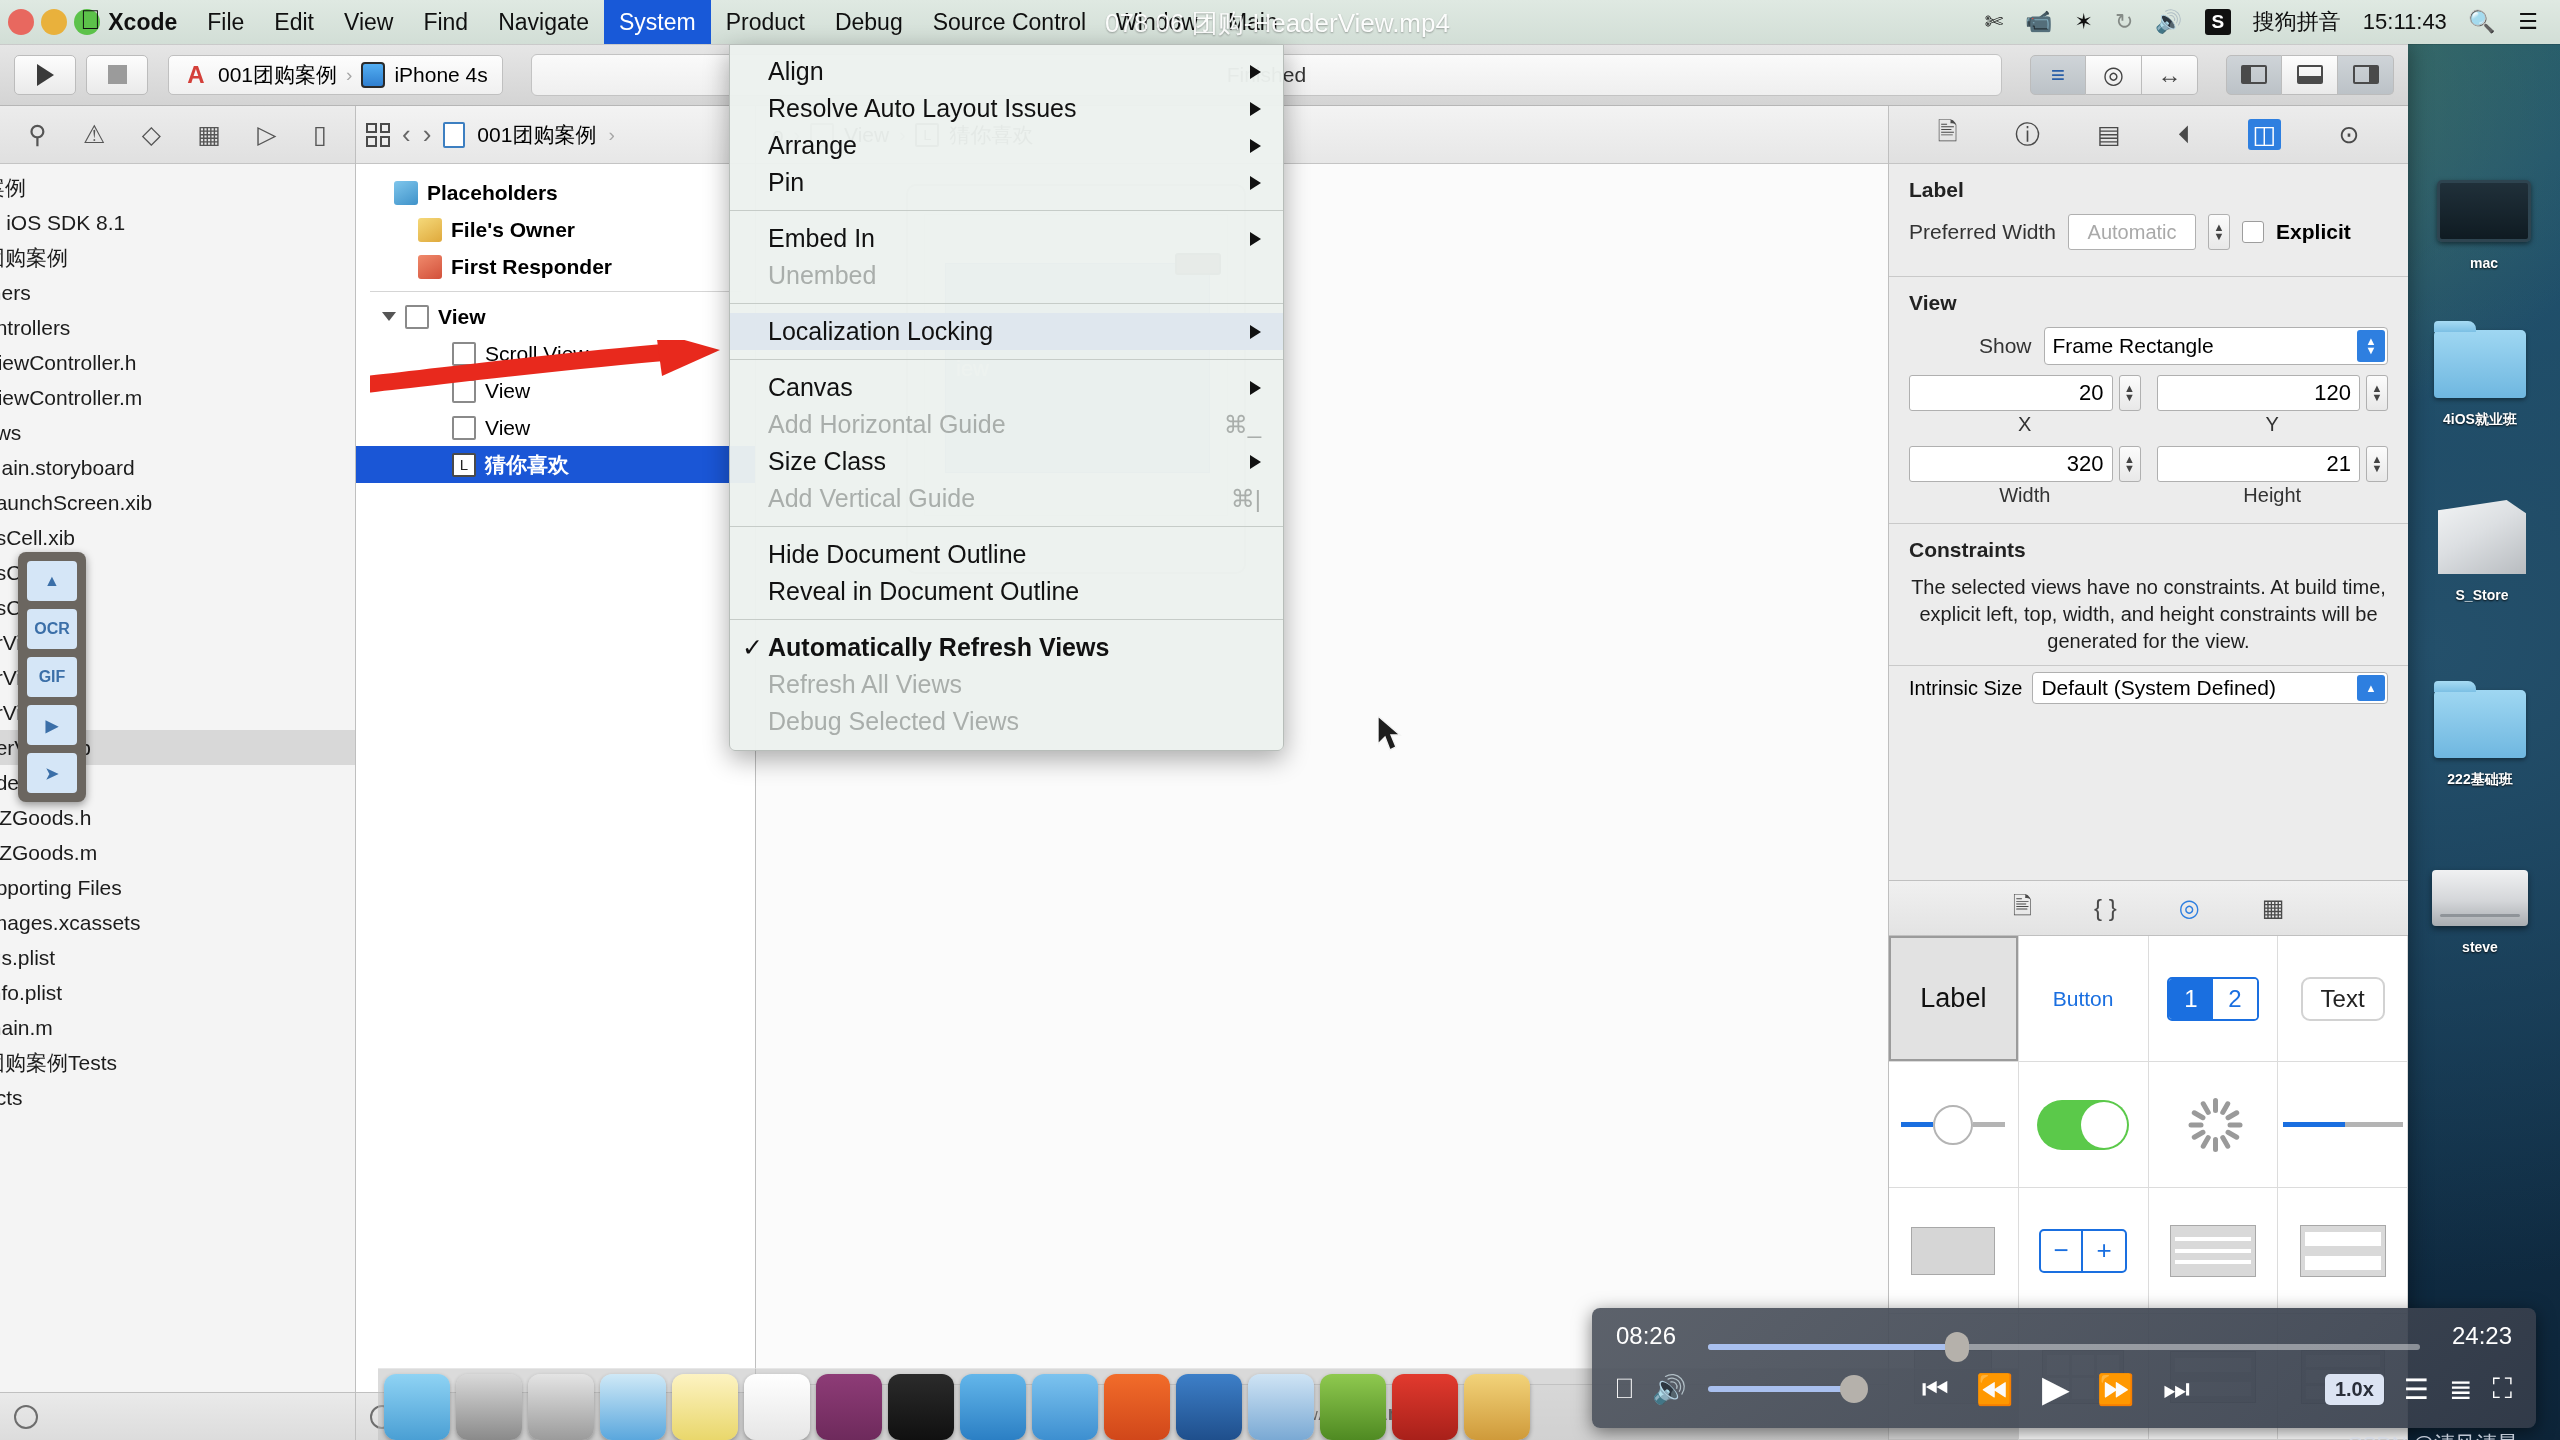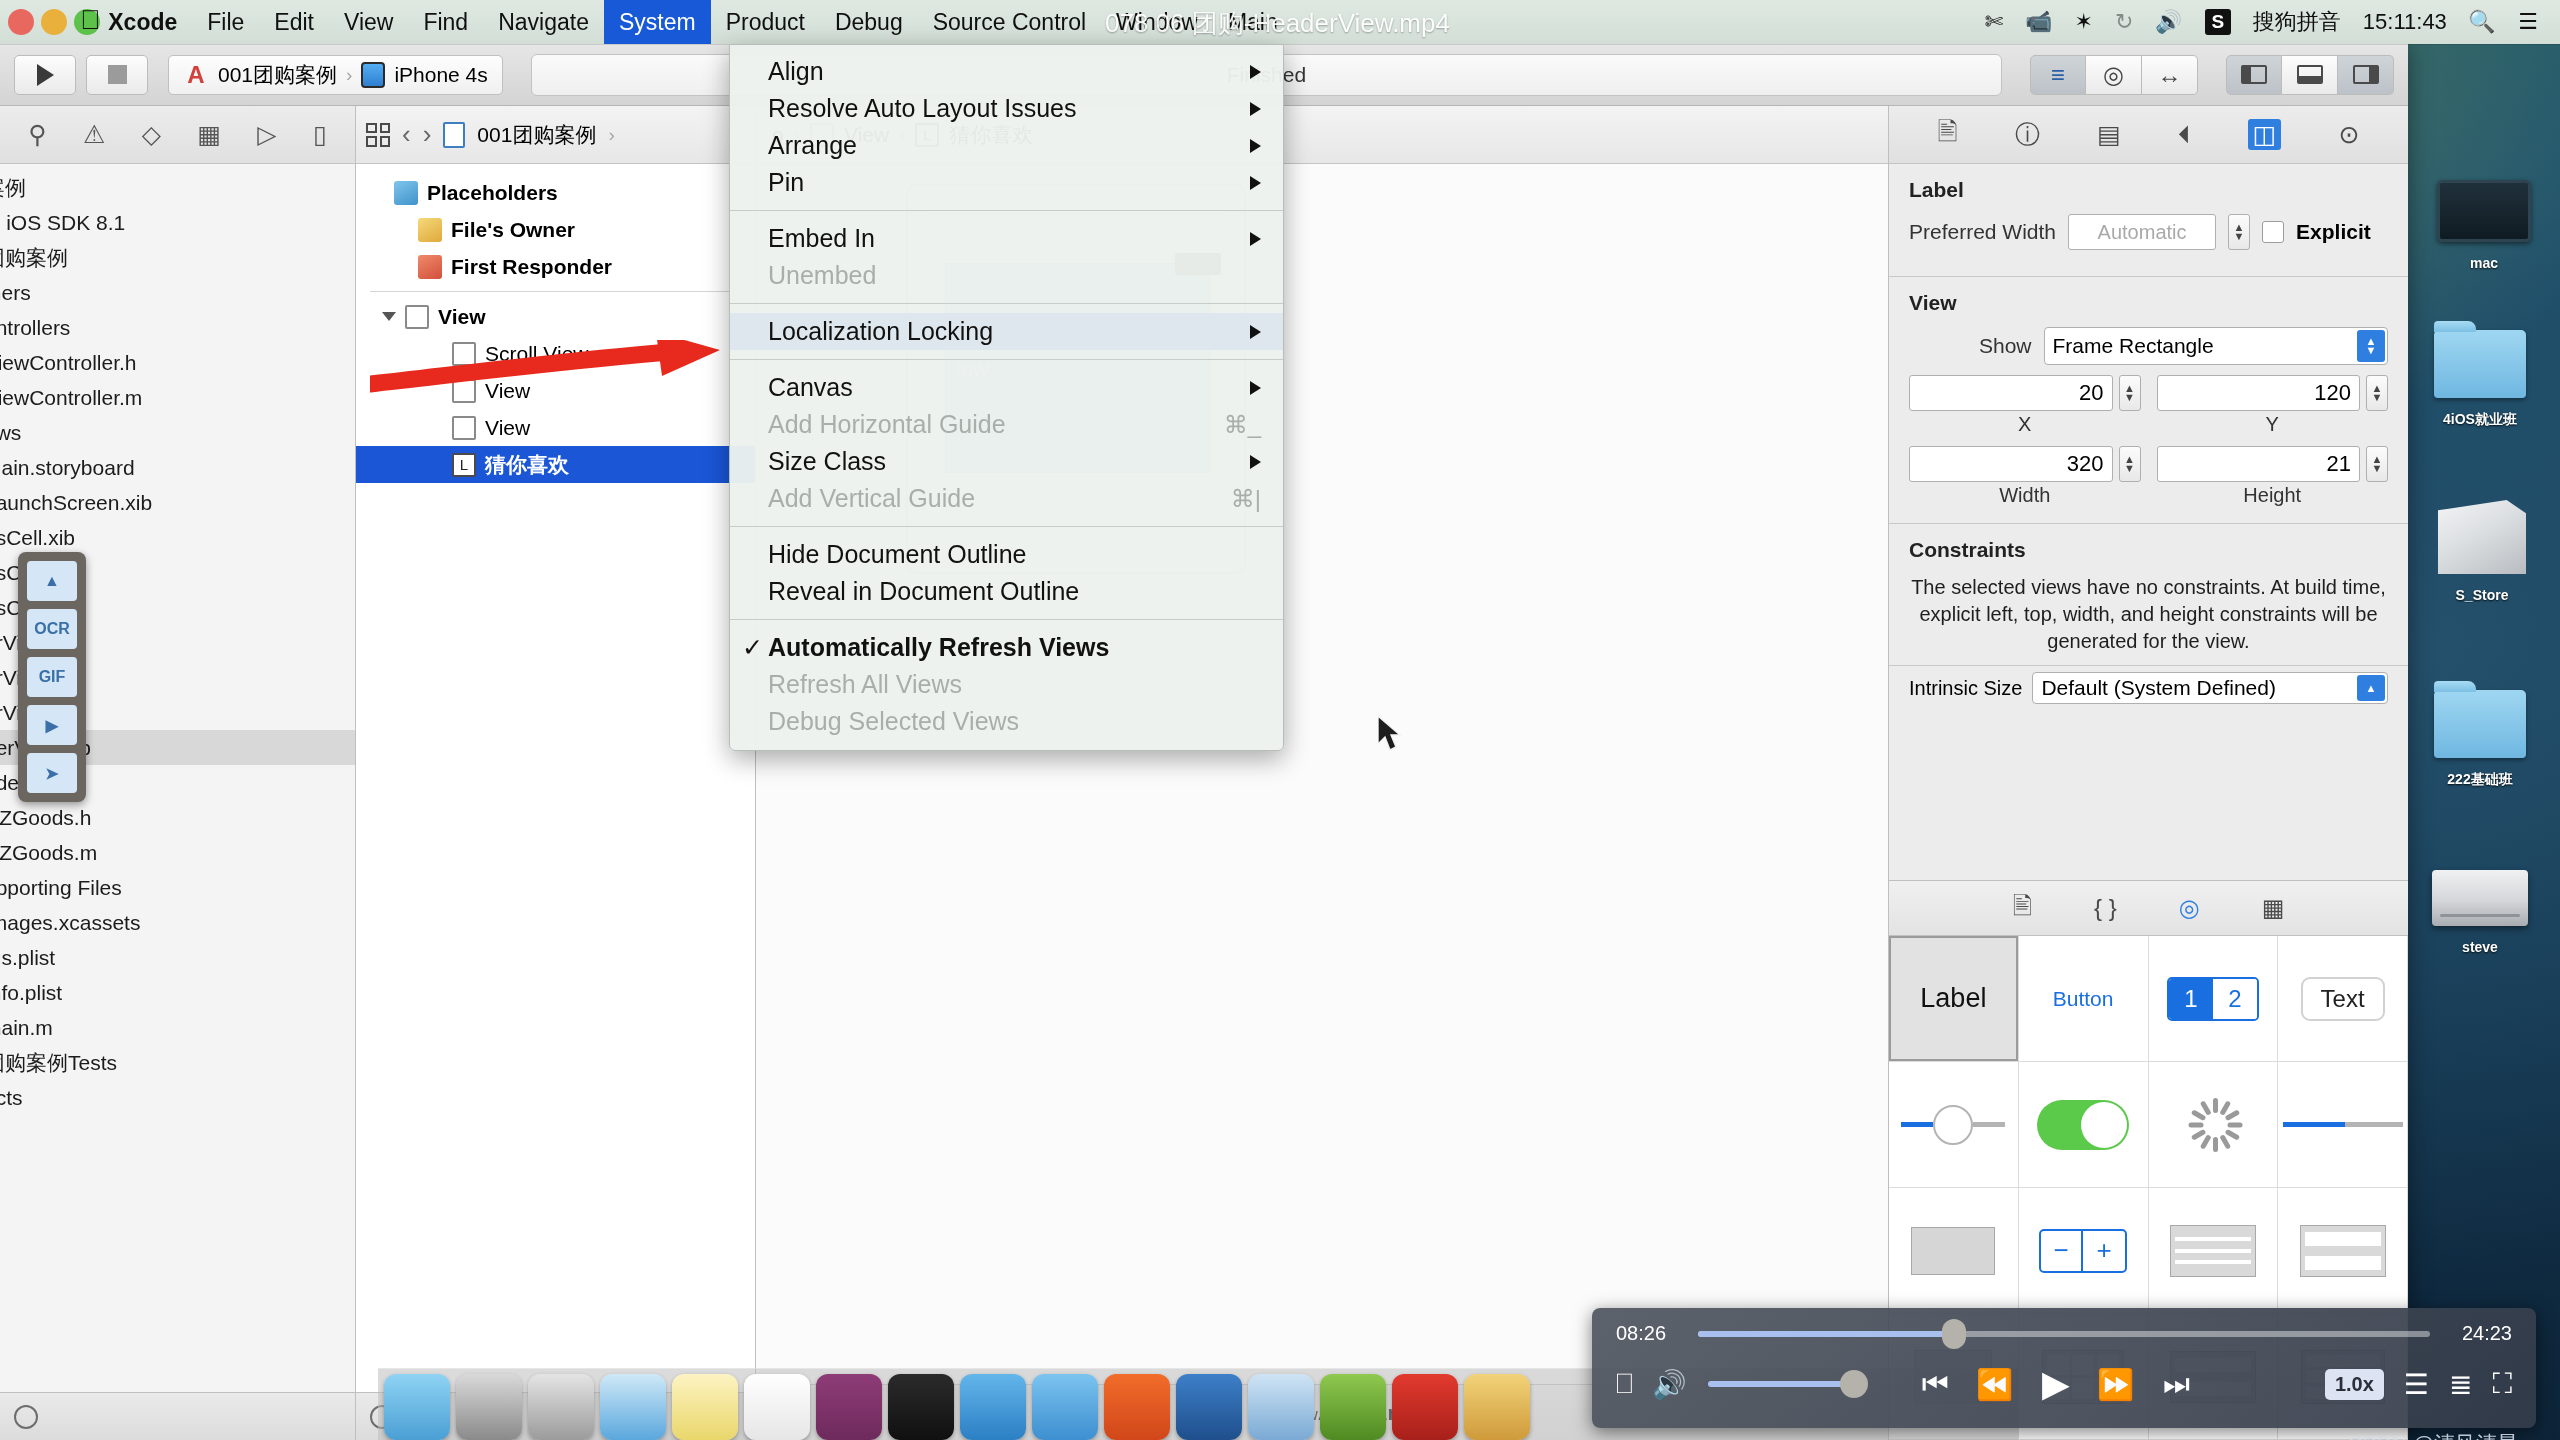--- a/index.html
+++ b/index.html
@@ -320,21 +320,21 @@
   .mrow .chk { position:absolute; left:12px; font-size:25px; }
   .msep { height:1px; background:#c6ccc8; margin:9px 0; }
 
   
   #player {
     position:absolute; left:1592px; top:1308px; width:944px; height:120px; z-index:75;
     background:linear-gradient(135deg, rgba(80,86,96,.93), rgba(52,60,74,.93));
     border-radius:8px; padding:14px 24px 10px 24px; color:#fff;
     box-shadow:0 4px 18px rgba(0,0,0,.5);
   }
-  .pl-top { display:flex; align-items:center; gap:32px; font-size:20px; }
+  .pl-top { display:flex; align-items:flex-end; gap:32px; font-size:24px; }
   .pl-track { flex:1; height:6px; background:rgba(255,255,255,.42); border-radius:3px; position:relative;}
   .pl-track .fill { position:absolute; left:0; top:0; bottom:0; width:35%; background:#a9c0ef; border-radius:3px;}
   .pl-track .knob { position:absolute; left:35%; top:-12px; width:24px; height:30px; margin-left:-12px; background:#b5b1ab; border-radius:12px;}
   .pl-bottom { display:flex; align-items:center; gap:20px; margin-top:18px; }
   .vol-track { width:150px; height:6px; background:#a9c0ef; border-radius:3px; position:relative;}
   .vol-track .knob{position:absolute; right:-10px; top:-11px;width:28px;height:28px;border-radius:50%;background:#b5b1ab;}
   .pl-ctrls{display:flex; align-items:center; gap:28px; margin-left:44px;}
   .pl-right{margin-left:auto; display:flex; align-items:center; gap:20px;}
   .speed-chip{background:#dce4f3;color:#2a2f3a;border-radius:5px;padding:4px 10px;font-size:20px;font-weight:bold;}
   #watermark{position:absolute; right:18px; bottom:-30px; color:#d4dae6; font-size:21px; opacity:.9;}
@@ -608,21 +608,21 @@
         <span class="ico">⏴</span>
         <span class="ico on">◫</span>
         <span class="ico">⊙</span>
       </div>
       <div class="insp-body">
 
         <div class="section">
           <div class="sec-title">Label</div>
           <div class="frow">
             <span class="flabel">Preferred Width</span>
-            <span class="tfield ph" style="width:148px">
+            <span class="tfield ph" style="width:128px">
               <span>Automatic</span>
             </span>
             <span class="stepper">
                 <span>▲</span>
                 <span>▼</span>
               </span>
             <span class="cbox"></span>
             <span style="font-weight:bold">Explicit</span>
           </div>
         </div>

